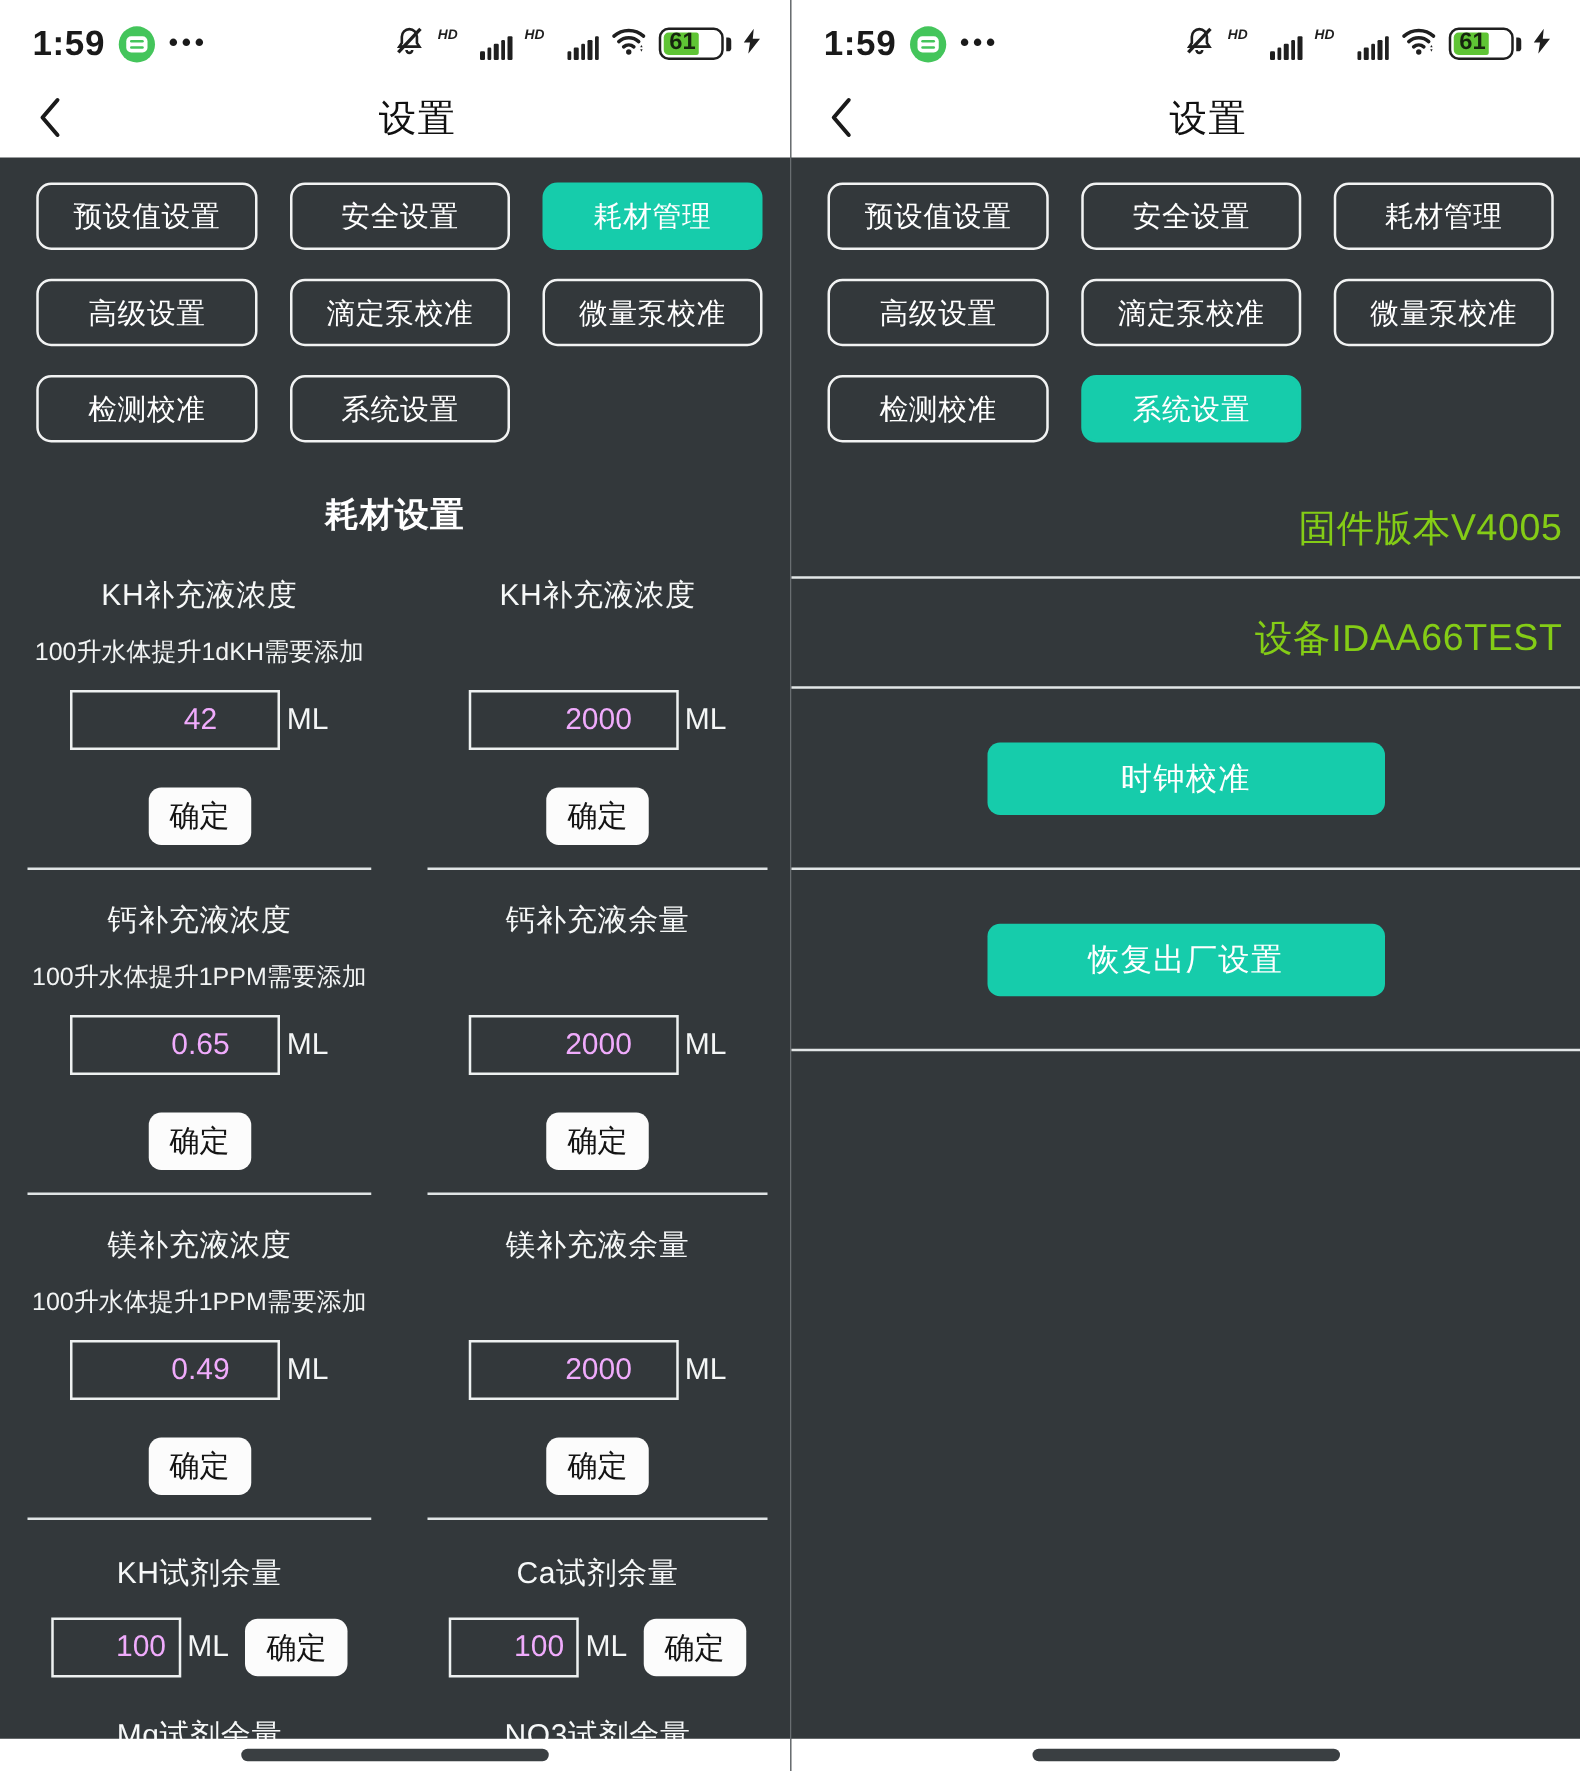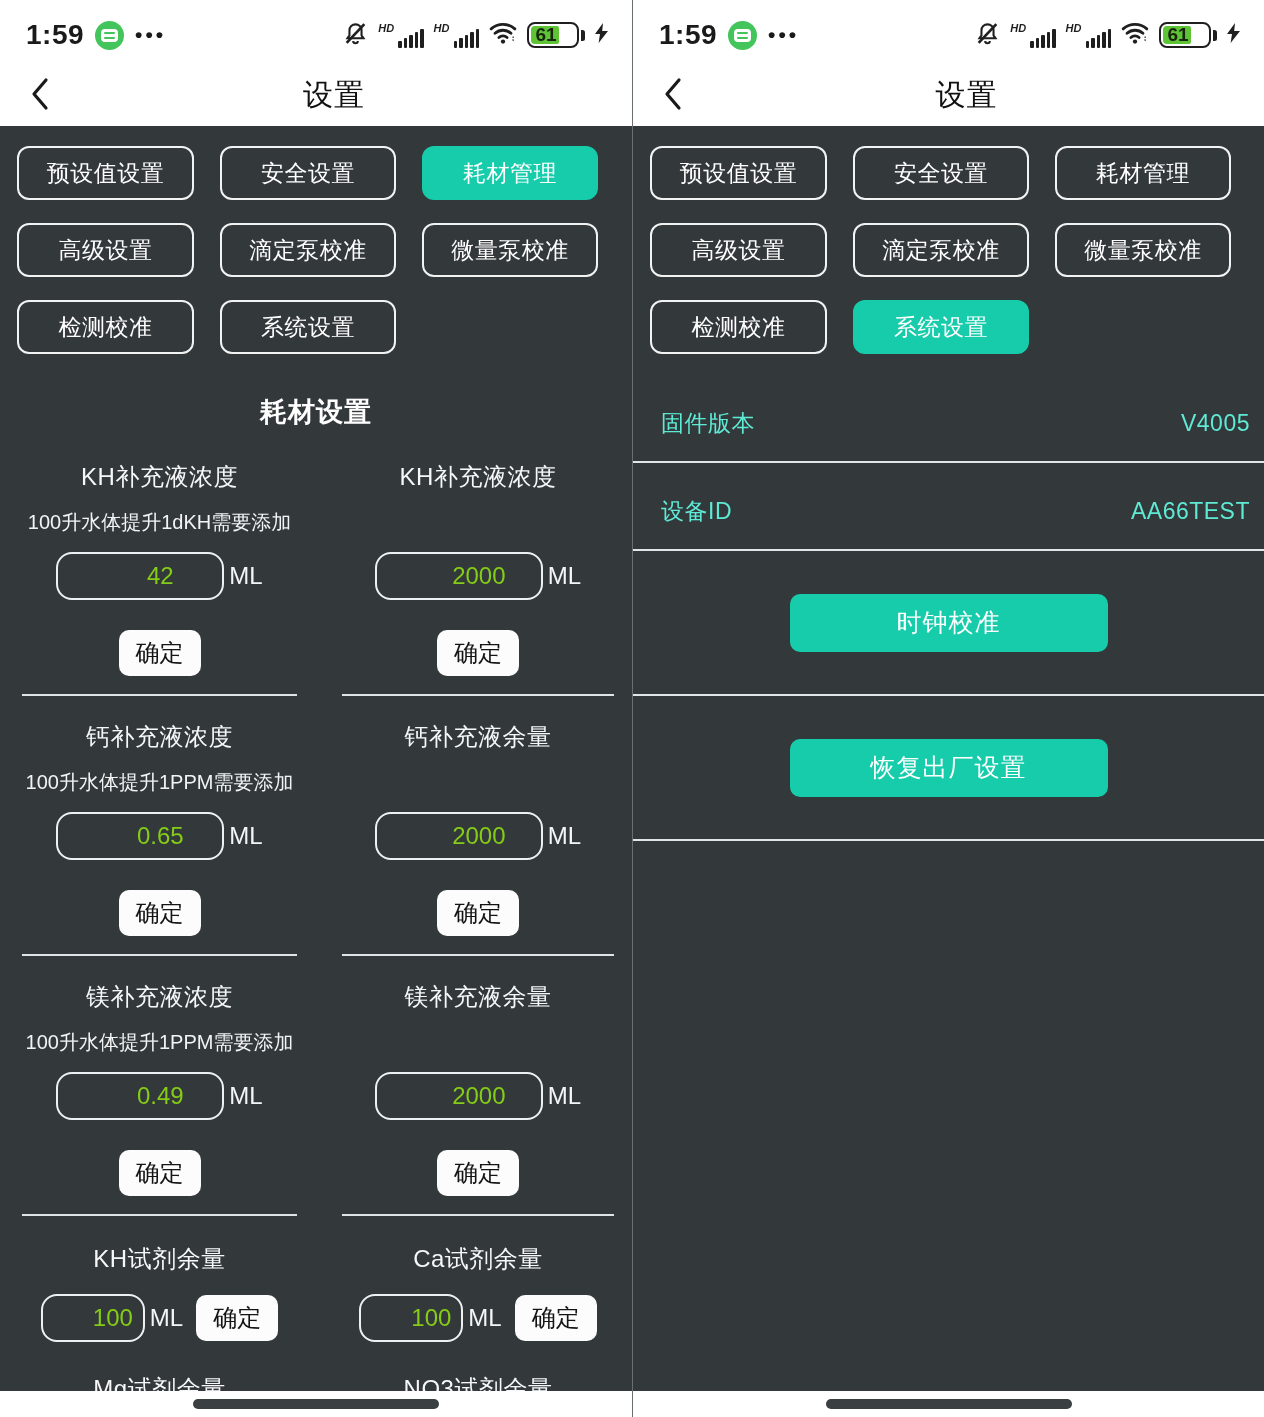--- a/index.html
+++ b/index.html
@@ -15,61 +15,61 @@
   .sb-left { display:flex; align-items:center; gap:11px; }
   .sb-time { font-size:28px; font-weight:600; color:#1a1a1a; letter-spacing:0.5px; }
   .chat-badge { width:29px; height:29px; border-radius:50%; background:#44c55b; position:relative; display:inline-block; }
   .chat-glyph { position:absolute; left:6px; top:8px; width:17px; height:13px; background:#fff; border-radius:4px; }
   .chat-glyph::before, .chat-glyph::after { content:""; position:absolute; left:3px; height:2.5px; background:#44c55b; border-radius:2px; }
   .chat-glyph::before { top:3px; width:11px; }
   .chat-glyph::after { top:8px; width:11px; }
   .sb-more { font-size:21px; letter-spacing:3px; color:#1a1a1a; font-weight:700; }
   .sb-right { display:flex; align-items:center; gap:10px; }
   .sig { display:inline-flex; align-items:flex-start; }
-  .hd { font-size:11px; font-weight:700; color:#1f1f1f; line-height:1; margin-right:4px; }
+  .hd { font-size:11px; font-weight:700; color:#1f1f1f; line-height:1; margin-right:18px; }
   .bars { display:inline-flex; align-items:flex-end; gap:2px; height:22px; margin-top:3px; }
   .bars i { display:block; width:3.5px; background:#1f1f1f; border-radius:1px; }
   .bars i:nth-child(1){height:7px} .bars i:nth-child(2){height:10px}
   .bars i:nth-child(3){height:13px} .bars i:nth-child(4){height:16px}
   .bars i:nth-child(5){height:19px}
   .battery-wrap { display:inline-flex; align-items:center; }
   .battery { position:relative; width:52px; height:26px; border:2.5px solid #1f1f1f; border-radius:8px; }
   .bat-fill { position:absolute; left:2px; top:2px; bottom:2px; width:28px; background:#5fc435; border-radius:4px 2px 2px 4px; }
   .bat-num { position:absolute; left:0; right:14px; top:50%; transform:translateY(-52%); font-size:19px; font-weight:700; color:#17250f; text-align:center; }
   .bat-tip { width:4px; height:11px; background:#1f1f1f; border-radius:0 2.5px 2.5px 0; margin-left:2px; }
 
   .navbar { height:62px; position:relative; display:flex; align-items:center; justify-content:center;padding-left:36px; }
   .back-btn { position:absolute; left:28px; top:12px; width:24px; height:38px; background:none; border:none; cursor:pointer; }
   .nav-title { font-size:30px; font-weight:500; color:#111; letter-spacing:1px; }
 
   
-  .tab-grid { display:grid; grid-template-columns:177px 176px 176px; column-gap:26px; row-gap:23px; padding:20px 0 0 17px; }
+  .tab-grid { display:grid; grid-template-columns:177px 176px 176px; column-gap:26px; row-gap:23px; padding:20px 0 0 29px; }
   .tab { height:54px; background:transparent; border:2px solid #f2f3f3; border-radius:12px; color:#fff; font-size:23px; font-family:inherit; display:flex; align-items:center; justify-content:center; cursor:pointer; letter-spacing:0.5px; }
   .tab.active { background:#16ccab; border-color:#16ccab; }
 
   
   .section-title { margin-top:40px; text-align:center; color:#fff; font-size:27px; font-weight:700; letter-spacing:1px; }
   .col-grid { display:grid; grid-template-columns:275px 272px; column-gap:45px; padding-left:22px; margin-top:6px; }
   .cell { display:flex; flex-direction:column; align-items:center; }
   .cell.ruled { border-bottom:2px solid #e0e4e5; padding-bottom:18px; }
   .f-title { margin-top:26px; line-height:30px; font-size:24px; color:#f6f8f8; letter-spacing:0.5px; }
   .f-hint { margin-top:16px; min-height:28px; line-height:28px; font-size:20px; color:#f2f4f4; white-space:nowrap; }
   .input-row { margin-top:16px; display:flex; align-items:center; }
-  .t-input { width:168px; height:48px; border:2px solid #eef1f1; border-radius:16px; color:#84cc16; font-size:24px; display:flex; align-items:center; justify-content:center; background:transparent;padding-left:40px; }
+  .t-input { width:168px; height:48px; border:2px solid #eef1f1; border-radius:0; color:#f0abfc; font-size:24px; display:flex; align-items:center; justify-content:center; background:transparent;padding-left:40px; }
   .t-input.small { width:104px; }
   .unit { margin-left:5px; font-size:24px; font-weight:500; color:#f4f6f6; }
   .confirm { margin-top:30px; width:82px; height:46px; background:#fcfcfc; color:#141414; border:none; border-radius:10px; font-size:24px; font-family:inherit; cursor:pointer; }
   .confirm.inline { margin-top:0; margin-left:13px; }
   .cell.reagent .f-title { margin-top:28px; }
   .cell.reagent .input-row { margin-top:20px; }
   .cell.tail .f-title { margin-top:30px; line-height:34px; }
 
   
   .info-list { margin-top:21px; }
-  .info-row { height:88px; display:flex; align-items:center; justify-content:space-between; padding:10px 14px 0 28px; border-bottom:2px solid #e2e6e7; color:#5eead4; font-size:23px; letter-spacing:0.5px; }
+  .info-row { height:88px; display:flex; align-items:center; justify-content:flex-end; padding:10px 14px 0 28px; border-bottom:2px solid #e2e6e7; color:#84cc16; font-size:30px; letter-spacing:0.5px; }
   .action-section { height:145px; display:flex; align-items:center; justify-content:center; border-bottom:2px solid #e2e6e7; }
   .action-btn { width:318px; height:58px; background:#16ccab; color:#fff; border:none; border-radius:10px; font-size:25px; font-family:inherit; letter-spacing:1px; cursor:pointer; }
 
   
   .homebar { position:absolute; left:0; right:0; bottom:0; height:26px; background:#fff; display:flex; align-items:center; justify-content:center; }
   .pill { width:246px; height:10px; border-radius:5px; background:#3a3f42; }
 </style>
 </head>
 <body>
 

